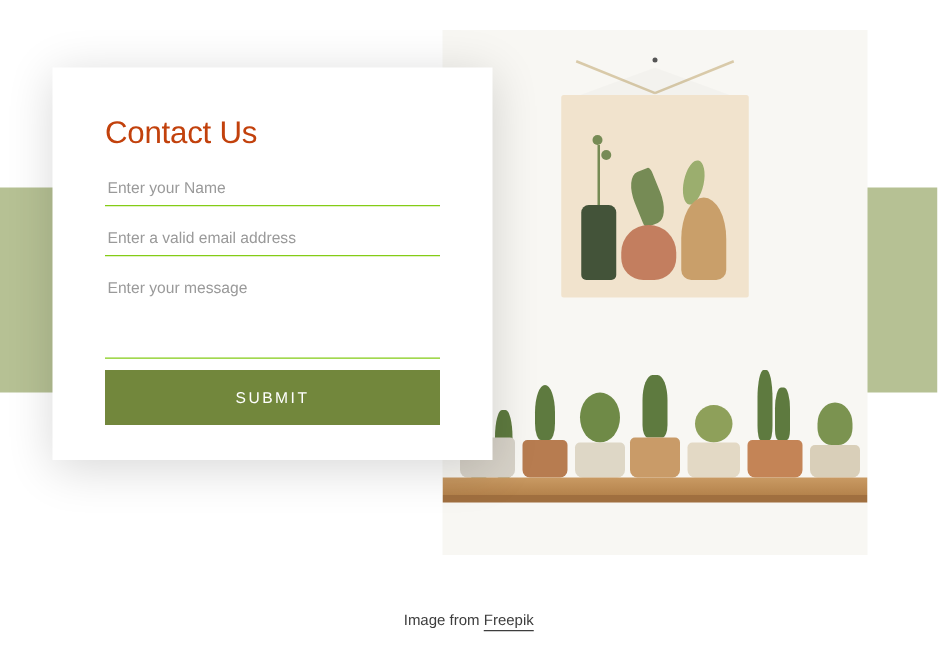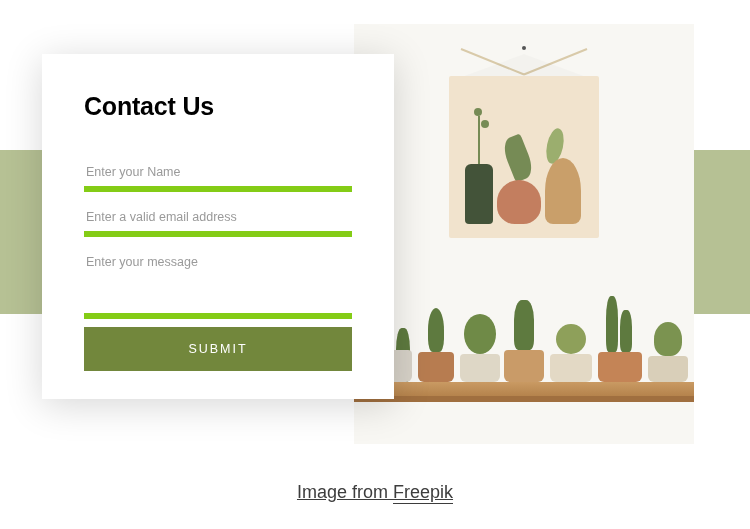--- a/index.html
+++ b/index.html
@@ -82,29 +82,29 @@
     left: 42px;
     top: 54px;
     width: 352px;
     background: #fff;
     box-shadow: 0 6px 36px rgba(0,0,0,0.16);
     z-index: 3;
     padding: 38px 42px 28px 42px;
   }
   .form-title {
     font-size: 25px;
-    font-weight: 700;
-    color: #000000;
+    font-weight: 400;
+    color: #c2410c;
     letter-spacing: -0.2px;
-    margin-bottom: 36px;
+    margin-bottom: 14px;
   }
   .field {
     width: 100%;
     border: none;
-    border-bottom: 6px solid #84cc16;
+    border-bottom: 1px solid #84cc16;
     font-size: 12.5px;
     padding: 8px 2px 7px 2px;
     color: #4c1d95;
     background: transparent;
     outline: none;
     font-family: inherit;
     margin-bottom: 10px;
   }
   .field::placeholder { color: #9a9a9a; }
   textarea.field {
@@ -121,24 +121,23 @@
     font-size: 12.5px;
     letter-spacing: 2px;
     font-weight: 500;
     cursor: pointer;
   }
   .credit {
     position: absolute;
     left: 0; right: 0;
     bottom: 26px;
     text-align: center;
-    font-size: 18px;
+    font-size: 12px;
     color: #3d3d3d;
     z-index: 2;
-    text-decoration: underline;
   }
   .credit a {
     color: #3d3d3d;
     text-decoration: none;
     border-bottom: 1px solid #3d3d3d;
     padding-bottom: 1px;
     cursor: pointer;
   }
 </style>
 </head>

